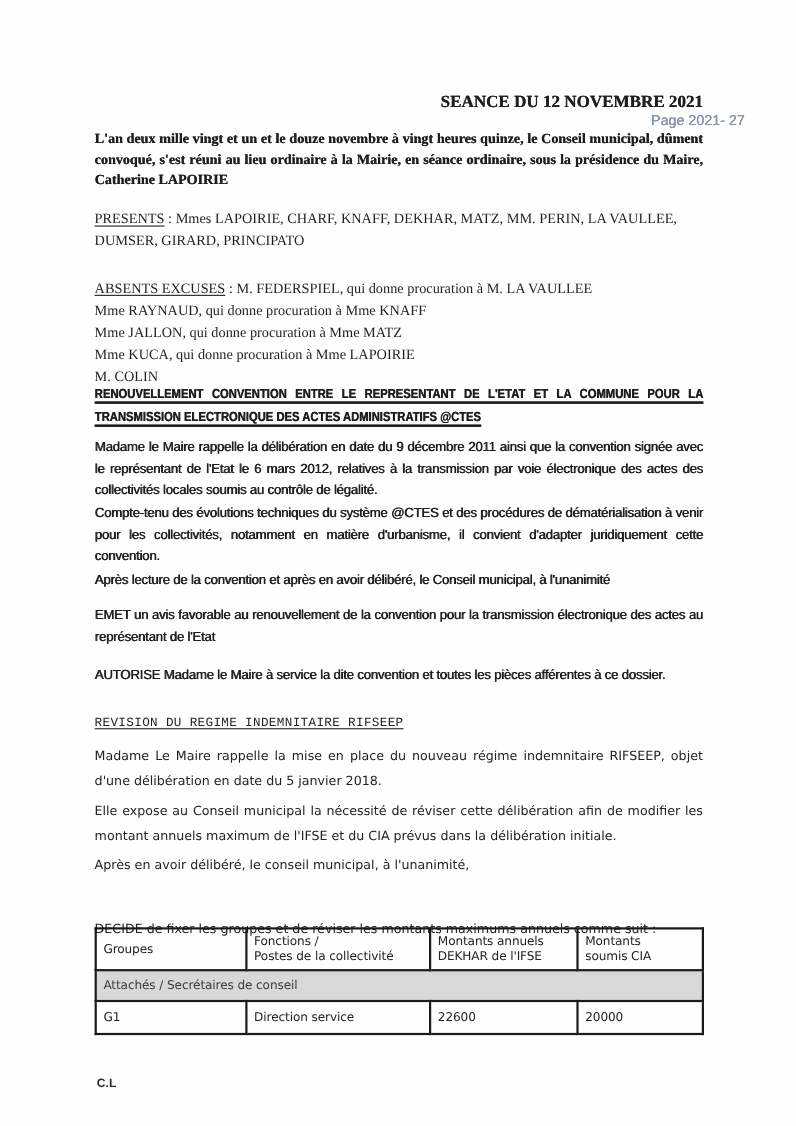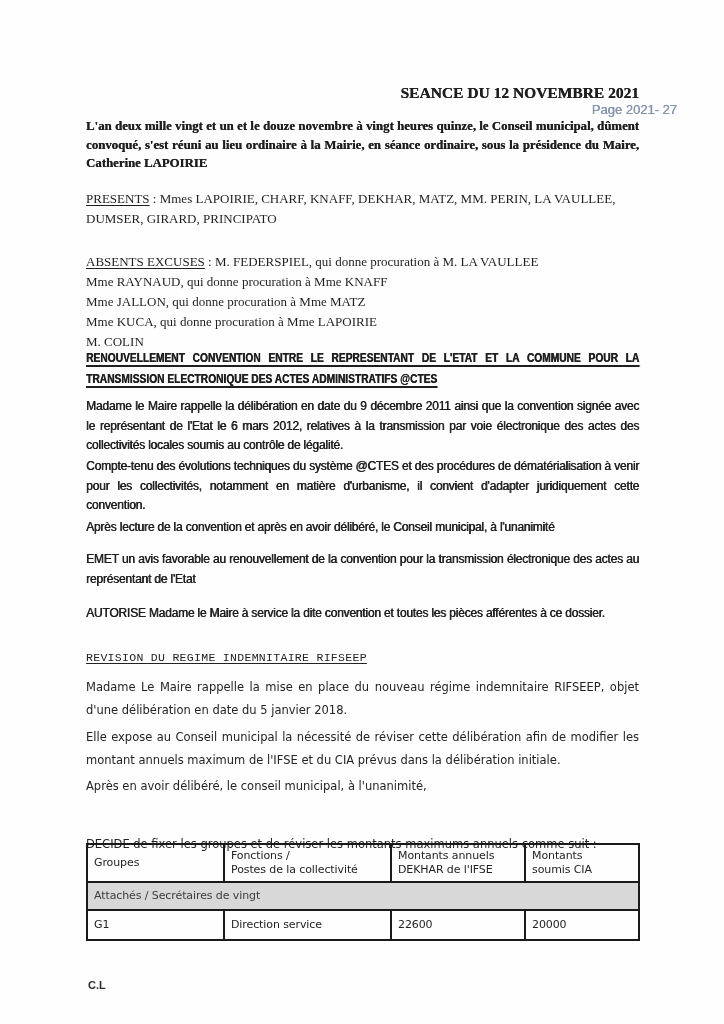--- a/index.html
+++ b/index.html
@@ -149,21 +149,21 @@
       <tr>
         <th>Groupes</th>
         <th>Fonctions /
 Postes de la collectivité</th>
         <th>Montants annuels
 DEKHAR de l'IFSE</th>
         <th>Montants
 soumis CIA</th>
       </tr>
       <tr class="band">
-        <td colspan="4">Attachés / Secrétaires de vingt</td>
+        <td colspan="4">Attachés / Secrétaires de conseil</td>
       </tr>
       <tr class="data-row">
         <td>G1</td>
         <td>Direction service</td>
         <td>22600</td>
         <td>20000</td>
       </tr>
     </tbody>
   </table>
 

